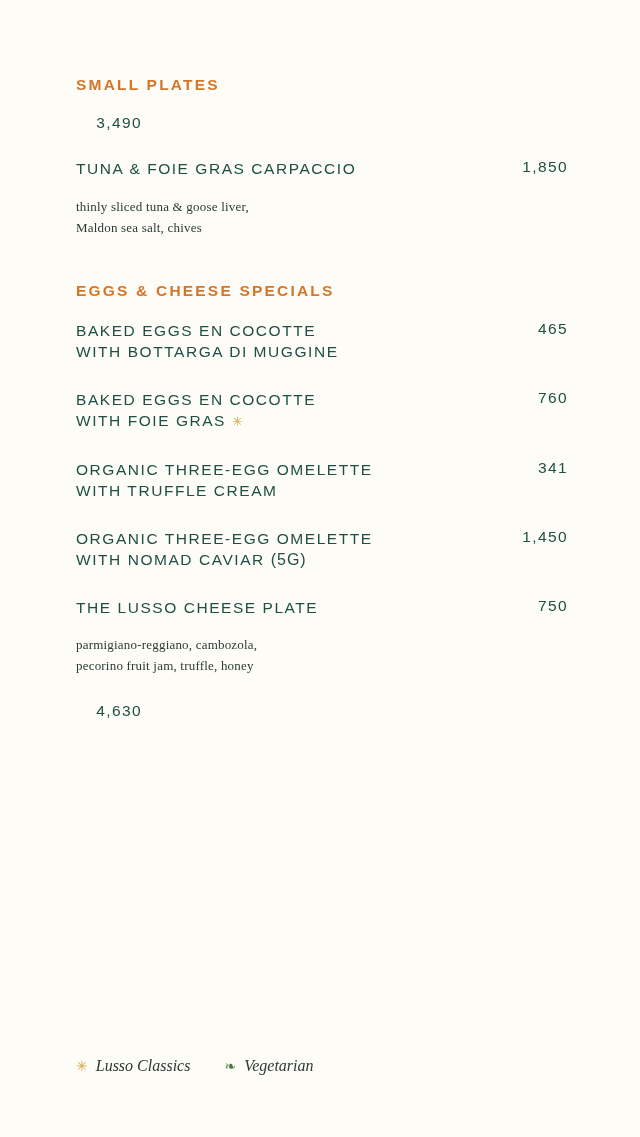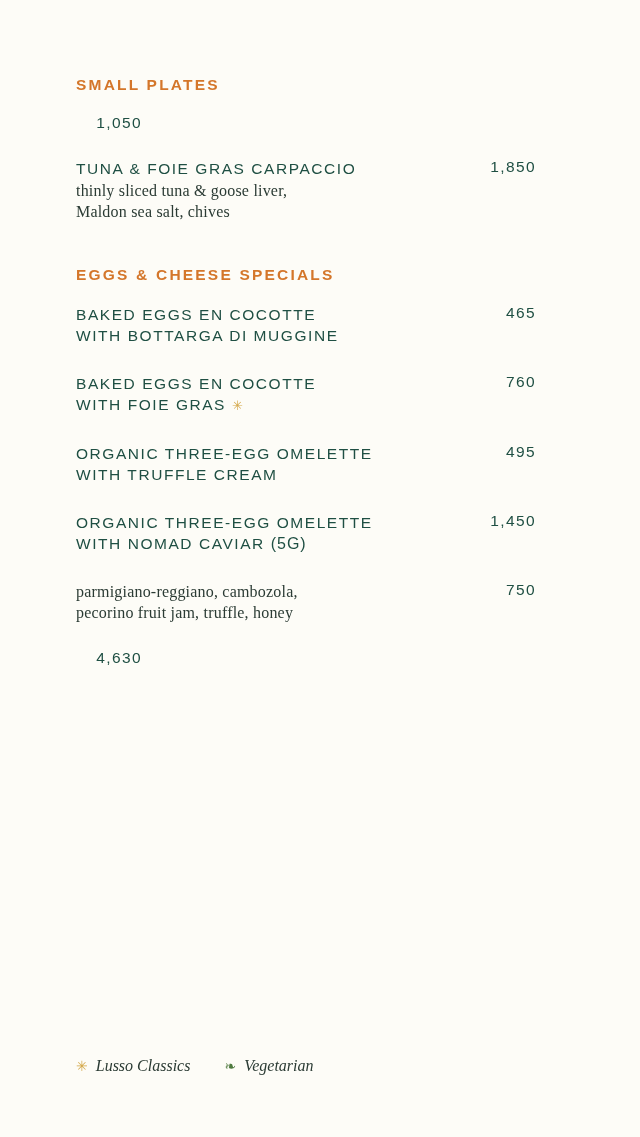--- a/index.html
+++ b/index.html
@@ -11,21 +11,21 @@
     height: 1137px;
     background: #fdfcf7;
     font-family: "Liberation Sans", sans-serif;
     overflow: hidden;
   }
   .menu {
     position: relative;
     width: 640px;
     height: 1137px;
     box-sizing: border-box;
-    padding: 76px 104px 0 76px;
+    padding: 76px 72px 0 76px;
   }
   .section {
     margin-bottom: 4px;
   }
   .section-title {
     color: #d4762a;
     font-size: 15.5px;
     font-weight: bold;
     letter-spacing: 2.2px;
     text-transform: uppercase;
@@ -52,24 +52,24 @@
     text-transform: uppercase;
     white-space: pre-line;
   }
   .item-name .small {
     font-size: 16px;
     letter-spacing: 1px;
   }
   .item-desc {
     color: #2b3b34;
     font-family: "Liberation Serif", serif;
-    font-size: 16px;
+    font-size: 13px;
     line-height: 21px;
     letter-spacing: 0.2px;
-    margin-top: 0;
+    margin-top: 16px;
     white-space: pre-line;
   }
   .item-price {
     color: #1f4f43;
     font-size: 15.5px;
     letter-spacing: 1.4px;
     white-space: nowrap;
     flex: 0 0 auto;
     text-align: right;
     min-width: 66px;
@@ -108,21 +108,21 @@
 </style>
 </head>
 <body>
 
 <div class="menu">
 
   <div class="section">
     <div class="section-title">SMALL PLATES</div>
 
     <div class="item">
-      <div class="item-price">1,050</div>
+      <div class="item-price">3,490</div>
     </div>
 
     <div class="item">
       <div class="item-left">
         <div class="item-name">TUNA &amp; FOIE GRAS CARPACCIO</div>
         <div class="item-desc">thinly sliced tuna &amp; goose liver,
 Maldon sea salt, chives</div>
       </div>
       <div class="item-price">1,850</div>
     </div>
@@ -145,33 +145,34 @@
 WITH FOIE GRAS </span><span class="star">✳</span></div>
       </div>
       <div class="item-price">760</div>
     </div>
 
     <div class="item">
       <div class="item-left">
         <div class="item-name">ORGANIC THREE-EGG OMELETTE
 WITH TRUFFLE CREAM</div>
       </div>
-      <div class="item-price">495</div>
+      <div class="item-price">341</div>
     </div>
 
     <div class="item">
       <div class="item-left">
         <div class="item-name"><span>ORGANIC THREE-EGG OMELETTE
 WITH NOMAD CAVIAR </span><span class="small">(5G)</span></div>
       </div>
       <div class="item-price">1,450</div>
     </div>
 
     <div class="item">
       <div class="item-left">
+        <div class="item-name">THE LUSSO CHEESE PLATE</div>
         <div class="item-desc">parmigiano-reggiano, cambozola,
 pecorino fruit jam, truffle, honey</div>
       </div>
       <div class="item-price">750</div>
     </div>
 
     <div class="item">
       <div class="item-price">4,630</div>
     </div>
   </div>

